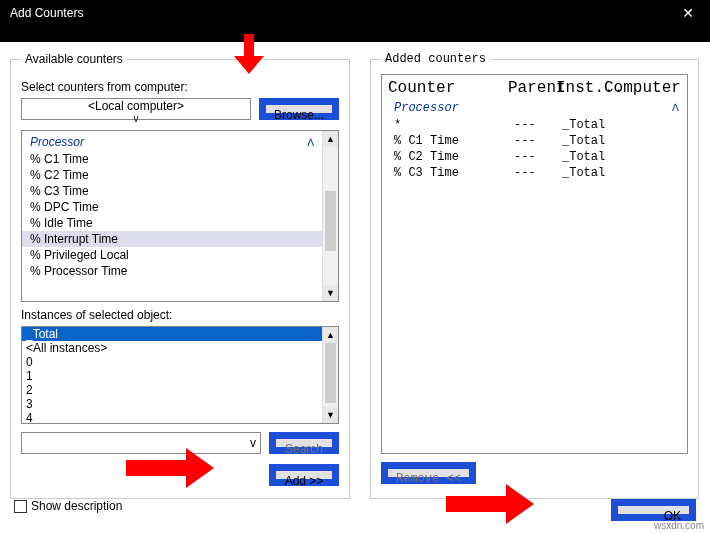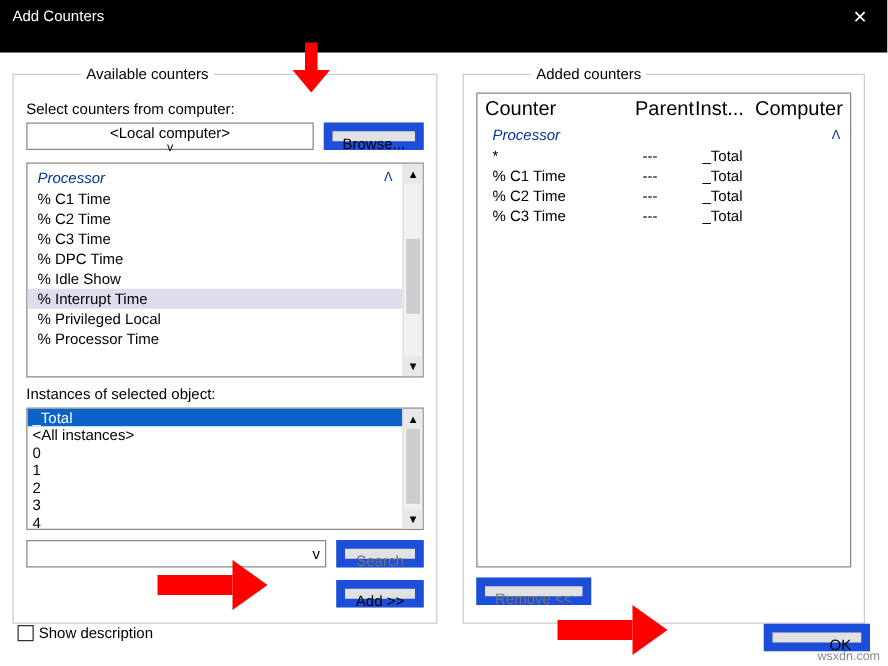--- a/index.html
+++ b/index.html
@@ -38,24 +38,23 @@
     gap: 20px;
   }
   fieldset.group {
     border: 1px solid #ccc;
     margin: 0;
     padding: 8px 10px 10px 10px;
   }
   fieldset.group > legend {
     padding: 0 4px;
     font-size: 12px;
-    margin-left: 44px;
   }
   .left { width: 340px; }
-  .right { width: 288px; }
+  .right { width: 288px; font-family: Liberation Mono, monospace; }
   .label { margin: 6px 0 4px 0; }
   .combo {
     display: flex;
     align-items: center;
     border: 1px solid #888;
     height: 22px;
     background: #fff;
     width: 230px;
     padding: 0 12px;
     justify-content: space-between;
@@ -197,21 +196,21 @@
     <div class="counter-box">
       <div class="counter-inner">
         <div class="counter-header">
           <span>Processor</span>
           <span class="exp">ᐱ</span>
         </div>
         <div class="counter-item">% C1 Time</div>
         <div class="counter-item">% C2 Time</div>
         <div class="counter-item">% C3 Time</div>
         <div class="counter-item">% DPC Time</div>
-        <div class="counter-item">% Idle Show</div>
+        <div class="counter-item">% Idle Time</div>
         <div class="counter-item hover">% Interrupt Time</div>
         <div class="counter-item">% Privileged Local</div>
         <div class="counter-item">% Processor Time</div>
       </div>
       <div class="vscroll">
         <div class="arrow">▲</div>
         <div class="thumb" style="top:60px;height:60px;"></div>
         <div class="arrow" style="position:absolute;bottom:0;left:0;right:0;">▼</div>
       </div>
     </div>

